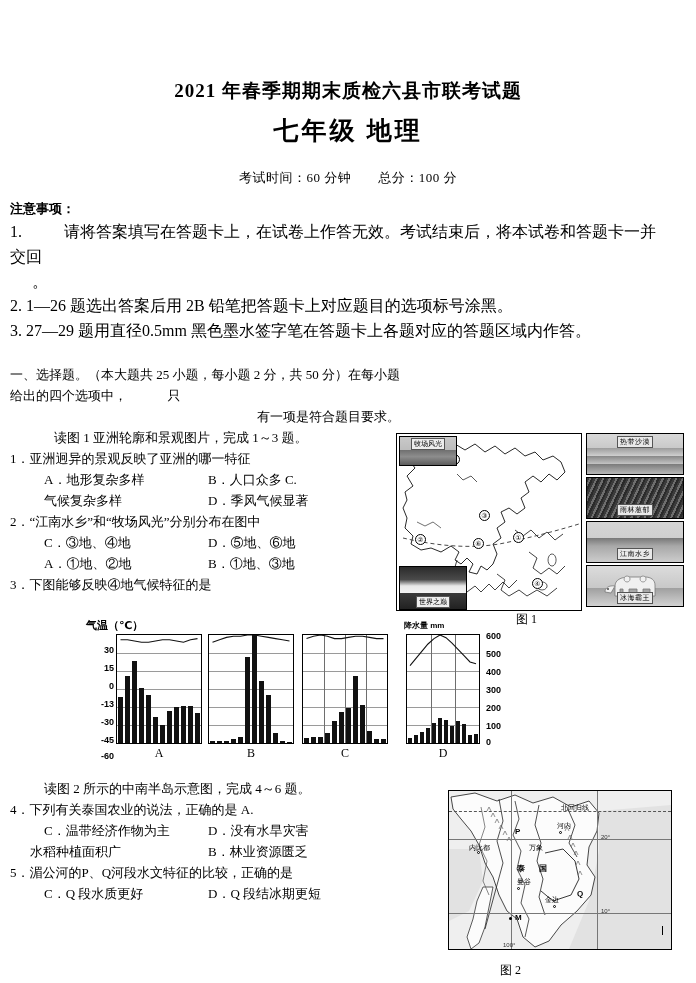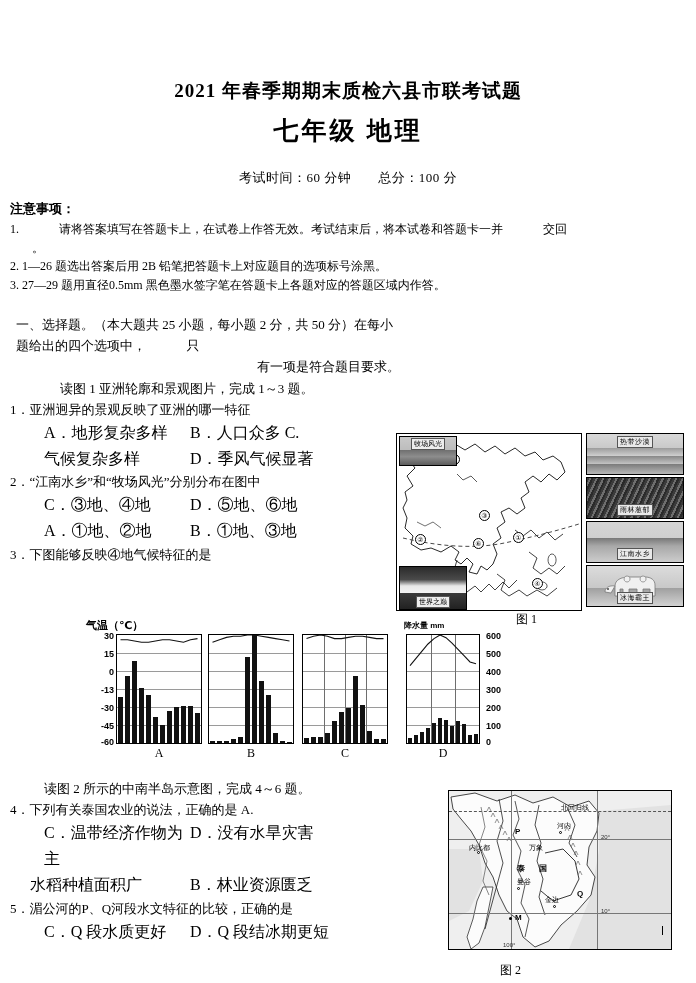--- a/index.html
+++ b/index.html
@@ -35,37 +35,37 @@
     font-size:13px;
     margin-top:22px;
     letter-spacing:0.5px;
   }
   .notice-title {
     font-size:13px;
     font-weight:bold;
     margin-top:13px;
     margin-left:10px;
   }
-  .notice-list { margin:2px 0 0 10px; font-size:12px; line-height:1.55; }
+  .notice-list { margin:2px 0 0 10px; font-size:16px; line-height:1.55; }
   .notice-row { display:block; }
   .notice-num { display:inline-block; }
   .notice-indent { margin-left:22px; }
   .gap-wide { display:inline-block; width:34px; }
 
   
   .section-head {
     font-size:13px;
     margin-top:20px;
-    margin-left:16px;
+    margin-left:10px;
     line-height:1.62;
   }
   .qline { font-size:13px; line-height:1.62; margin-left:10px; }
   .indent1 { margin-left:34px;text-align:right; }
   .indent2 { margin-left:44px; }
-  .opt-wrap { display:flex; margin-left:44px; font-size:16px; line-height:1.62; }
+  .opt-wrap { display:flex; margin-left:44px; font-size:13px; line-height:1.62;gap:18px; }
   .opt { width:146px; }
   .opt-nb { width:auto; }
 
   
   .col-left { width:400px; }
 
   
   #fig1 {
     position:absolute;
     left:396px; top:355px;
@@ -155,21 +155,21 @@
     left:88px; top:556px;
     width:440px; height:140px;
   }
   .cc-axis-title {
     position:absolute; left:-2px; top:-16px;
     font-size:11px; font-weight:bold;
     font-family:"Liberation Sans","DejaVu Sans",sans-serif;
     white-space:nowrap;
   }
   .cc-ticks {
-    position:absolute; left:0px; top:0px;
+    position:absolute; left:0px; top:14px;
     width:26px; height:110px;
   }
   .cc-ticks span {
     position:absolute; right:0;
     font-size:9px; font-weight:bold;
     font-family:"Liberation Sans","DejaVu Sans",sans-serif;
     transform:translateY(-50%);
   }
   .cc-panel {
     position:absolute;

